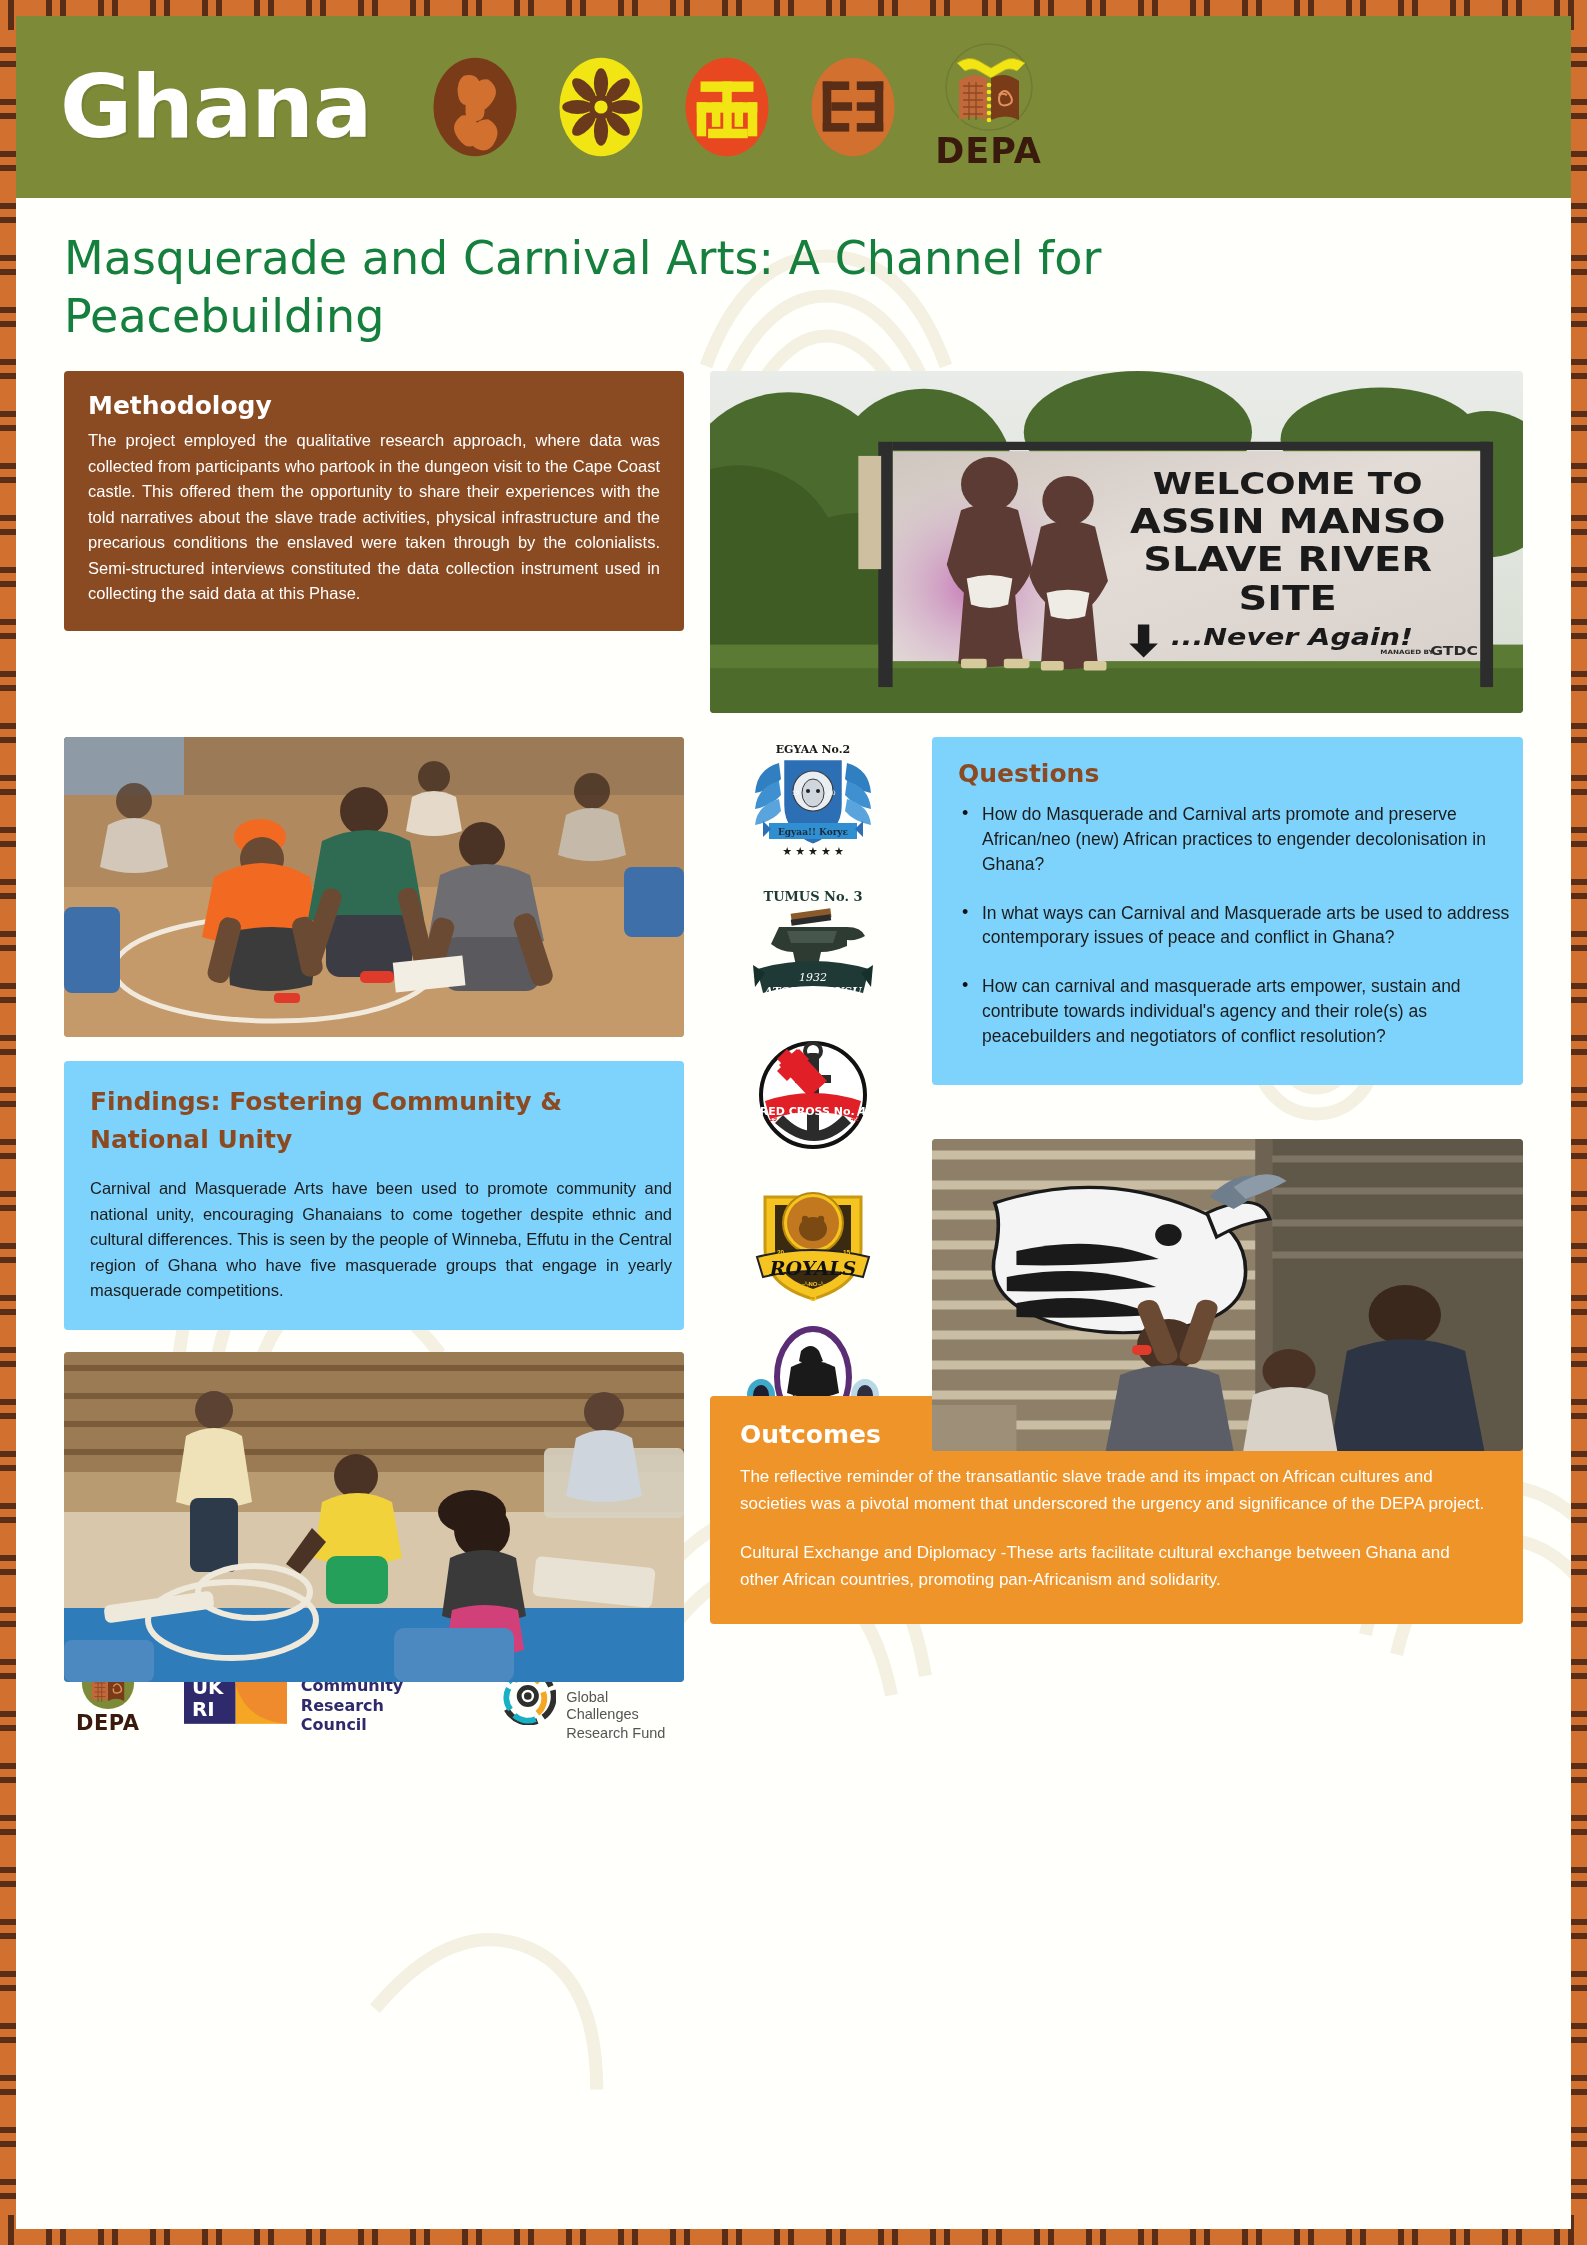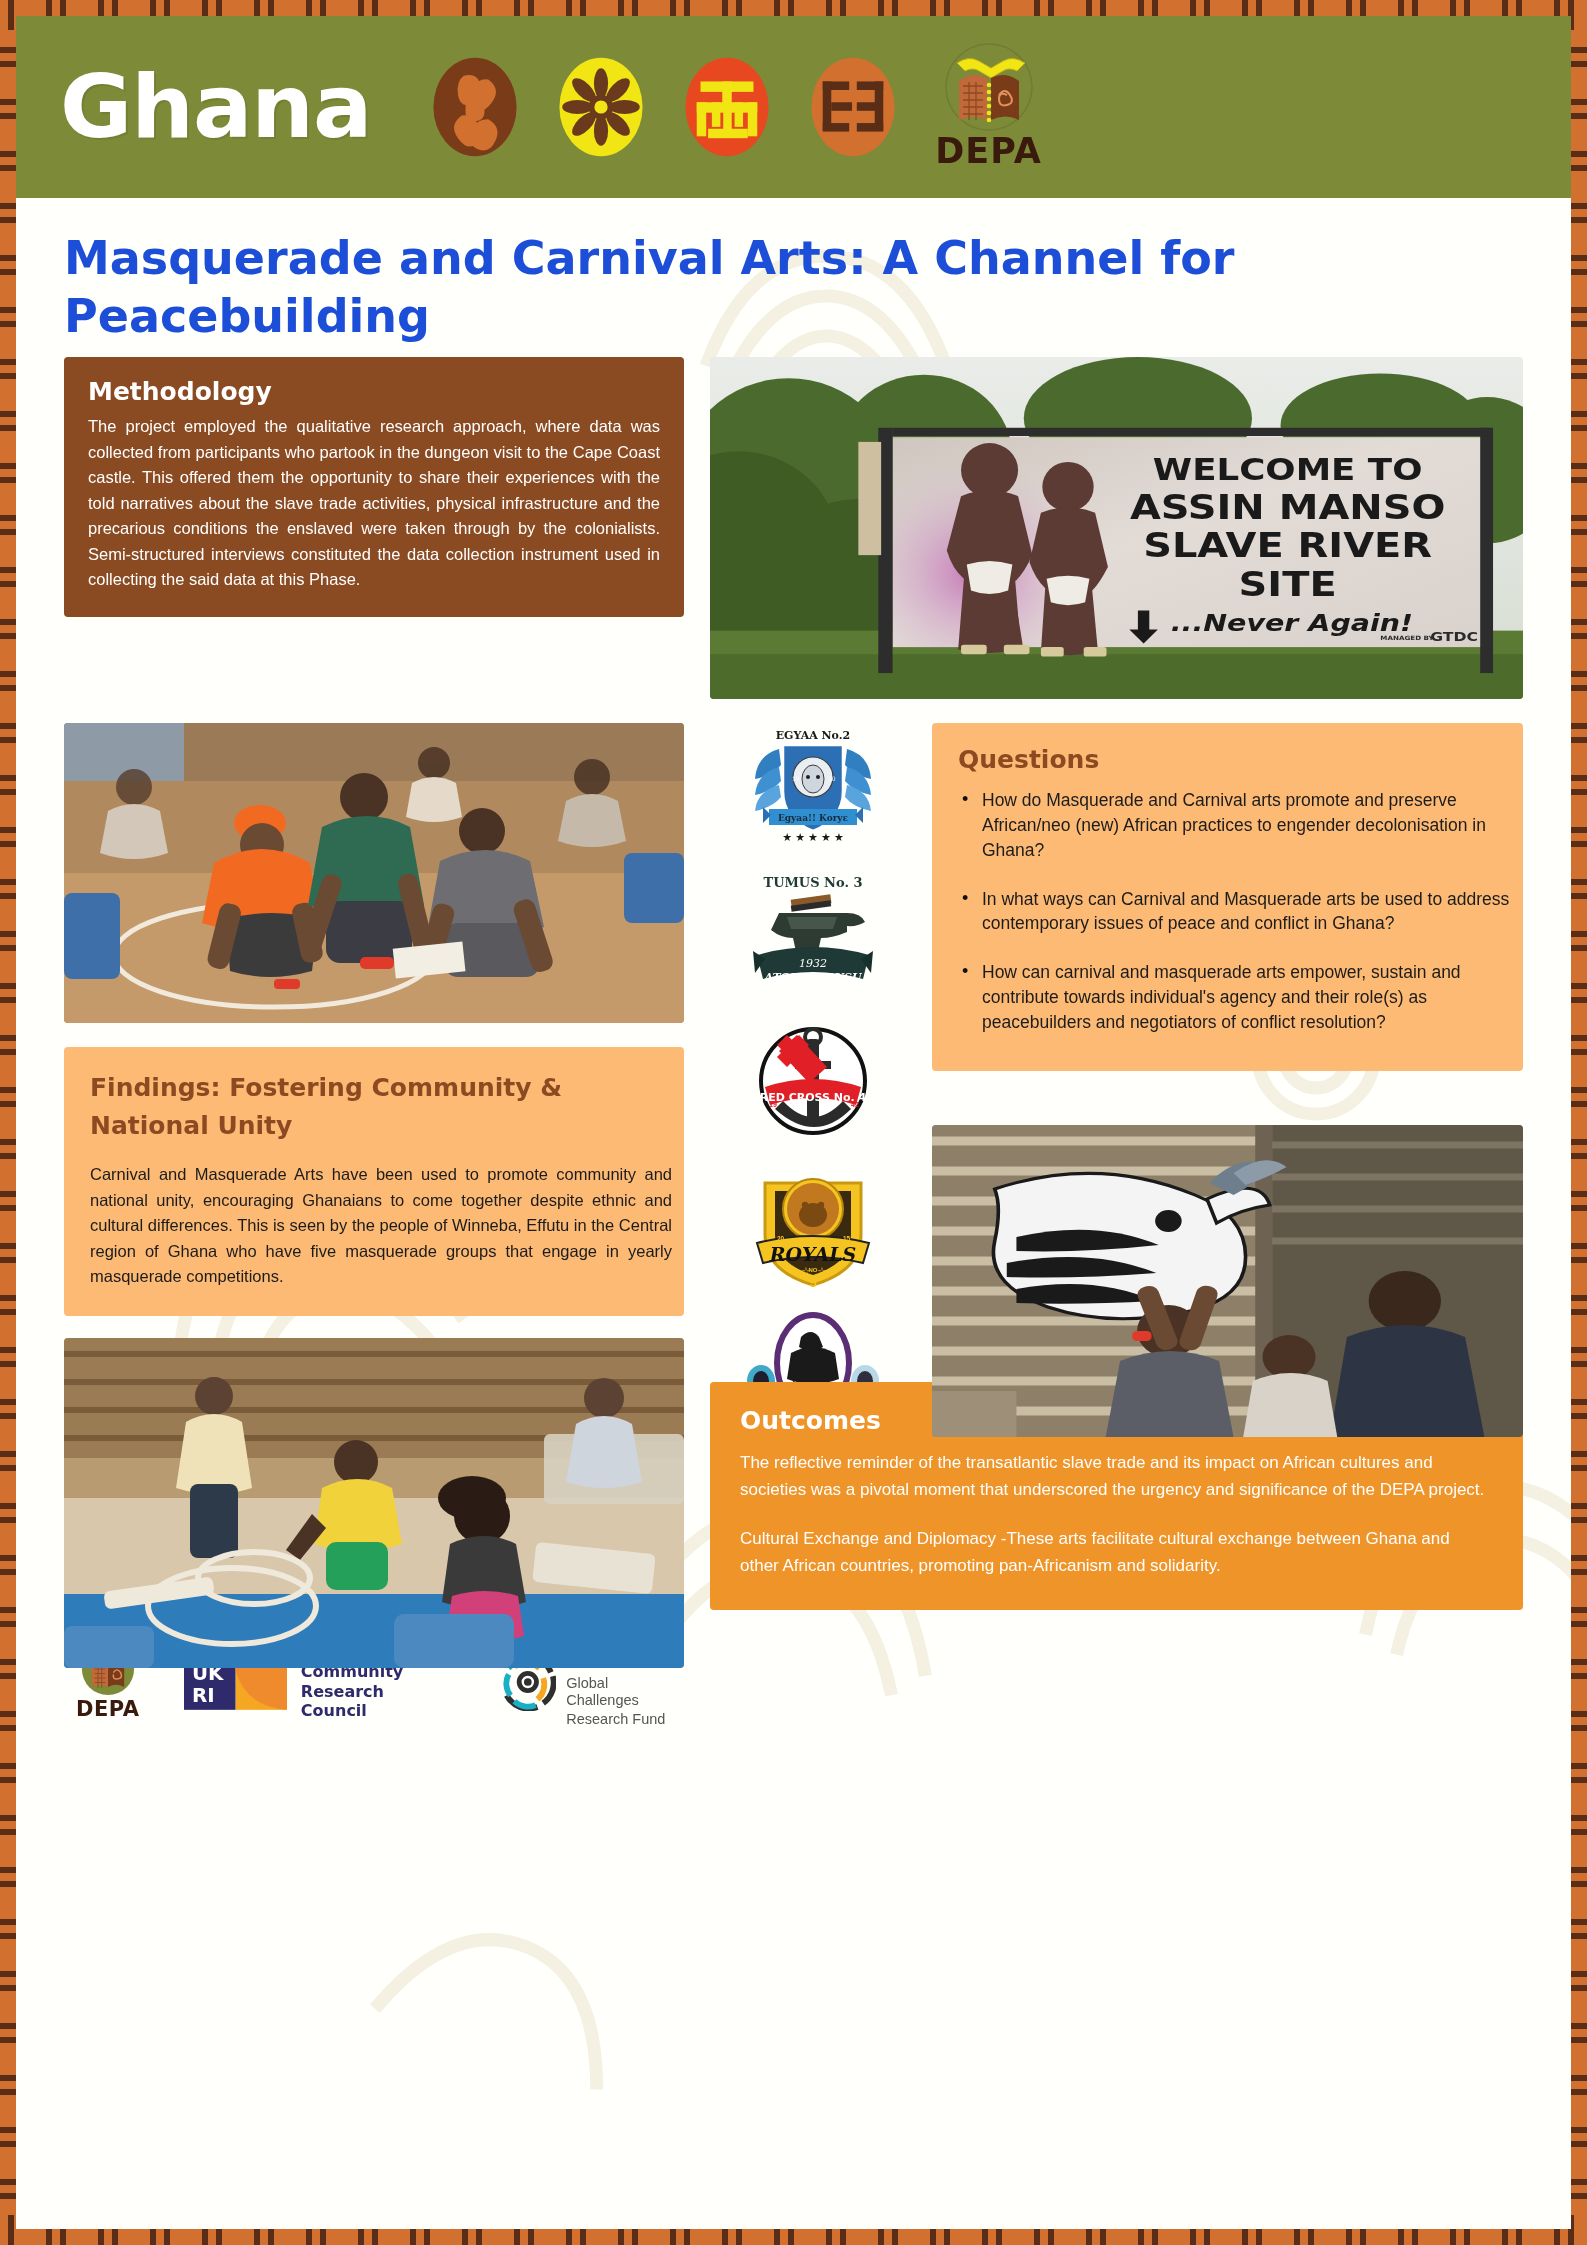--- a/index.html
+++ b/index.html
@@ -96,42 +96,42 @@
   .depa-word {
     font-size: 35px; font-weight: bold; color: #3a1a0d;
     font-family: "DejaVu Sans", sans-serif;
     letter-spacing: 1px;
     margin-top: -4px;
   }
 
   
   .body-area { position: relative; padding: 32px 48px 0 48px; z-index: 3; }
   h1.poster-title {
-    color: #1d4ed8;
+    color: #15803d;
     font-size: 46px;
-    font-weight: bold;
+    font-weight: normal;
     line-height: 1.25;
     font-family: "DejaVu Sans", sans-serif;
     max-width: 1320px;
-    margin-bottom: 12px;
+    margin-bottom: 26px;
   }
 
   .cols { display: flex; gap: 26px; align-items: flex-start; }
   .col-left  { width: 620px; flex: 0 0 620px; }
   .col-right { flex: 1 1 auto; }
 
   
   .card { border-radius: 4px; }
   .card-brown {
     background: #8a4a22;
     color: #ffffff;
     padding: 20px 24px 24px 24px;
   }
   .card-cream {
-    background: #fdba74;
+    background: #7dd3fc;
     color: #1c1c1c;
     padding: 22px 12px 26px 26px;
   }
   .card-orange {
     background: #ef9429;
     color: #ffffff;
     padding: 24px 30px 30px 30px;
   }
   .card-brown h2 {
     font-size: 25px; font-weight: bold; margin-bottom: 8px;

